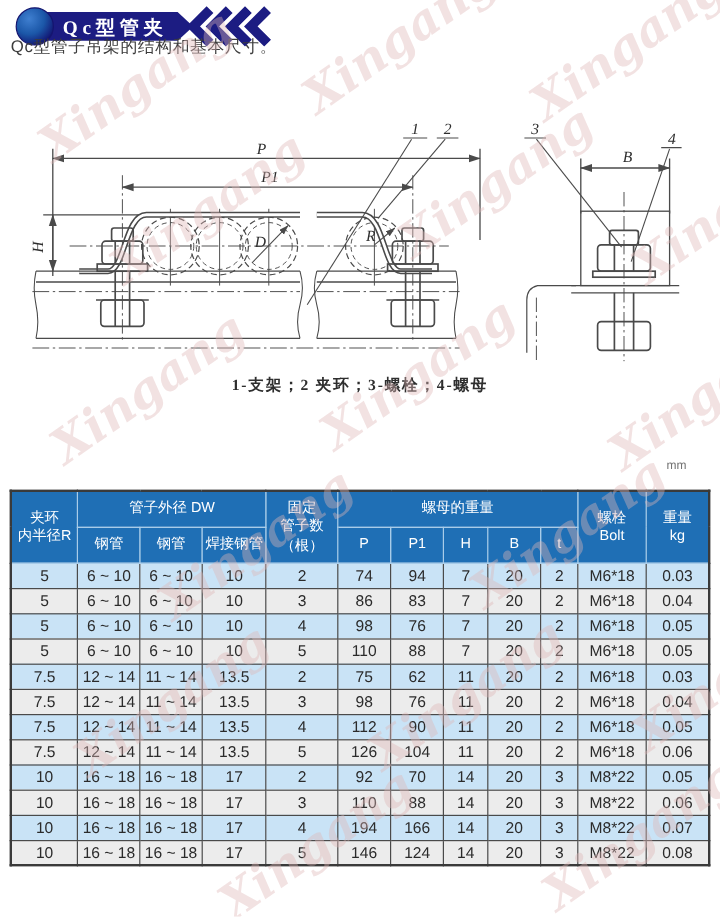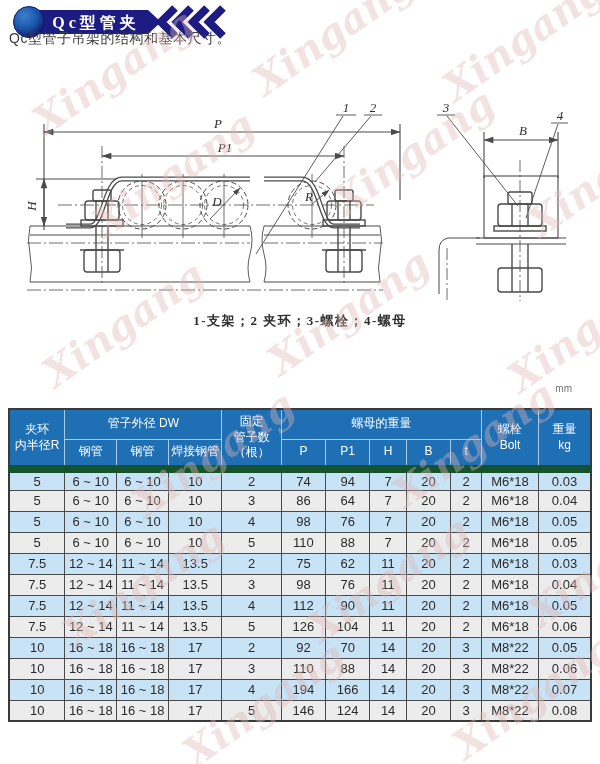--- a/index.html
+++ b/index.html
@@ -55,21 +55,21 @@
     width:584px; table-layout:fixed; border-collapse:collapse;
     border:2px solid #3a3a3a;
   }
   table.spec th {
     background:#1f6fb5; color:#ffffff; font-weight:normal;
     font-size:12px; line-height:1.3; text-align:center;
     border:1px solid #a8cce9; padding:2px 1px;
   }
   table.spec thead tr:first-child th { height:30px; }
   table.spec thead tr+tr th { height:30px;margin-top:30px; }
-  table.spec thead { border-bottom:8px solid #14532d; }
+  table.spec thead { border-bottom:1px solid #14532d; }
   table.spec td {
     border:1px solid #4a4a4a; text-align:center;
     font-size:13px; color:#2b2b2b; height:21px; padding:0 1px;
   }
   tr.row-blue td { background:#c9e3f6; }
   tr.row-gray td { background:#ececec; }
   .pre { white-space:pre-line; }
 
   .note {
     position:absolute; top:735px; left:9px;
@@ -310,21 +310,21 @@
             <td>M6*18</td>
             <td>0.03</td>
           </tr>
           <tr class="row-gray">
             <td>5</td>
             <td>6 ~ 10</td>
             <td>6 ~ 10</td>
             <td>10</td>
             <td>3</td>
             <td>86</td>
-            <td>64</td>
+            <td>83</td>
             <td>7</td>
             <td>20</td>
             <td>2</td>
             <td>M6*18</td>
             <td>0.04</td>
           </tr>
           <tr class="row-blue">
             <td>5</td>
             <td>6 ~ 10</td>
             <td>6 ~ 10</td>

